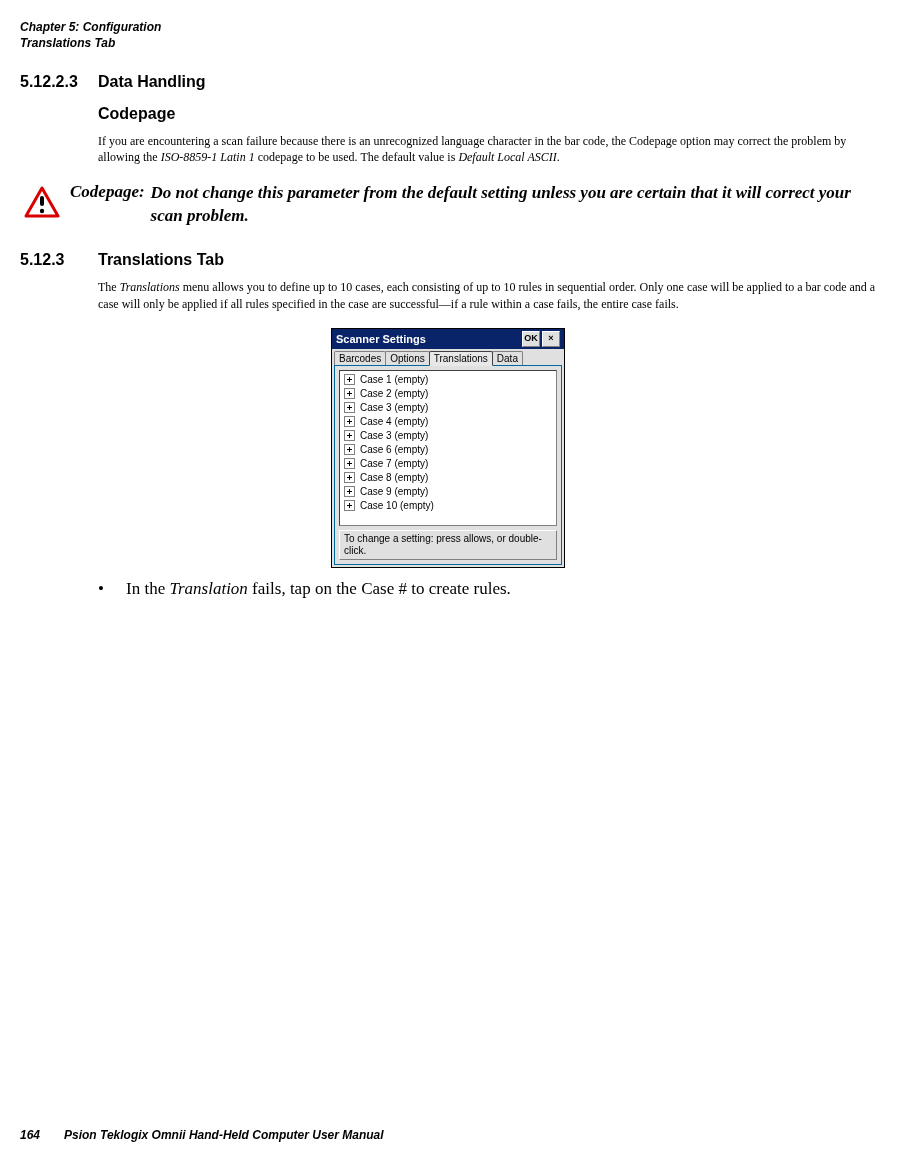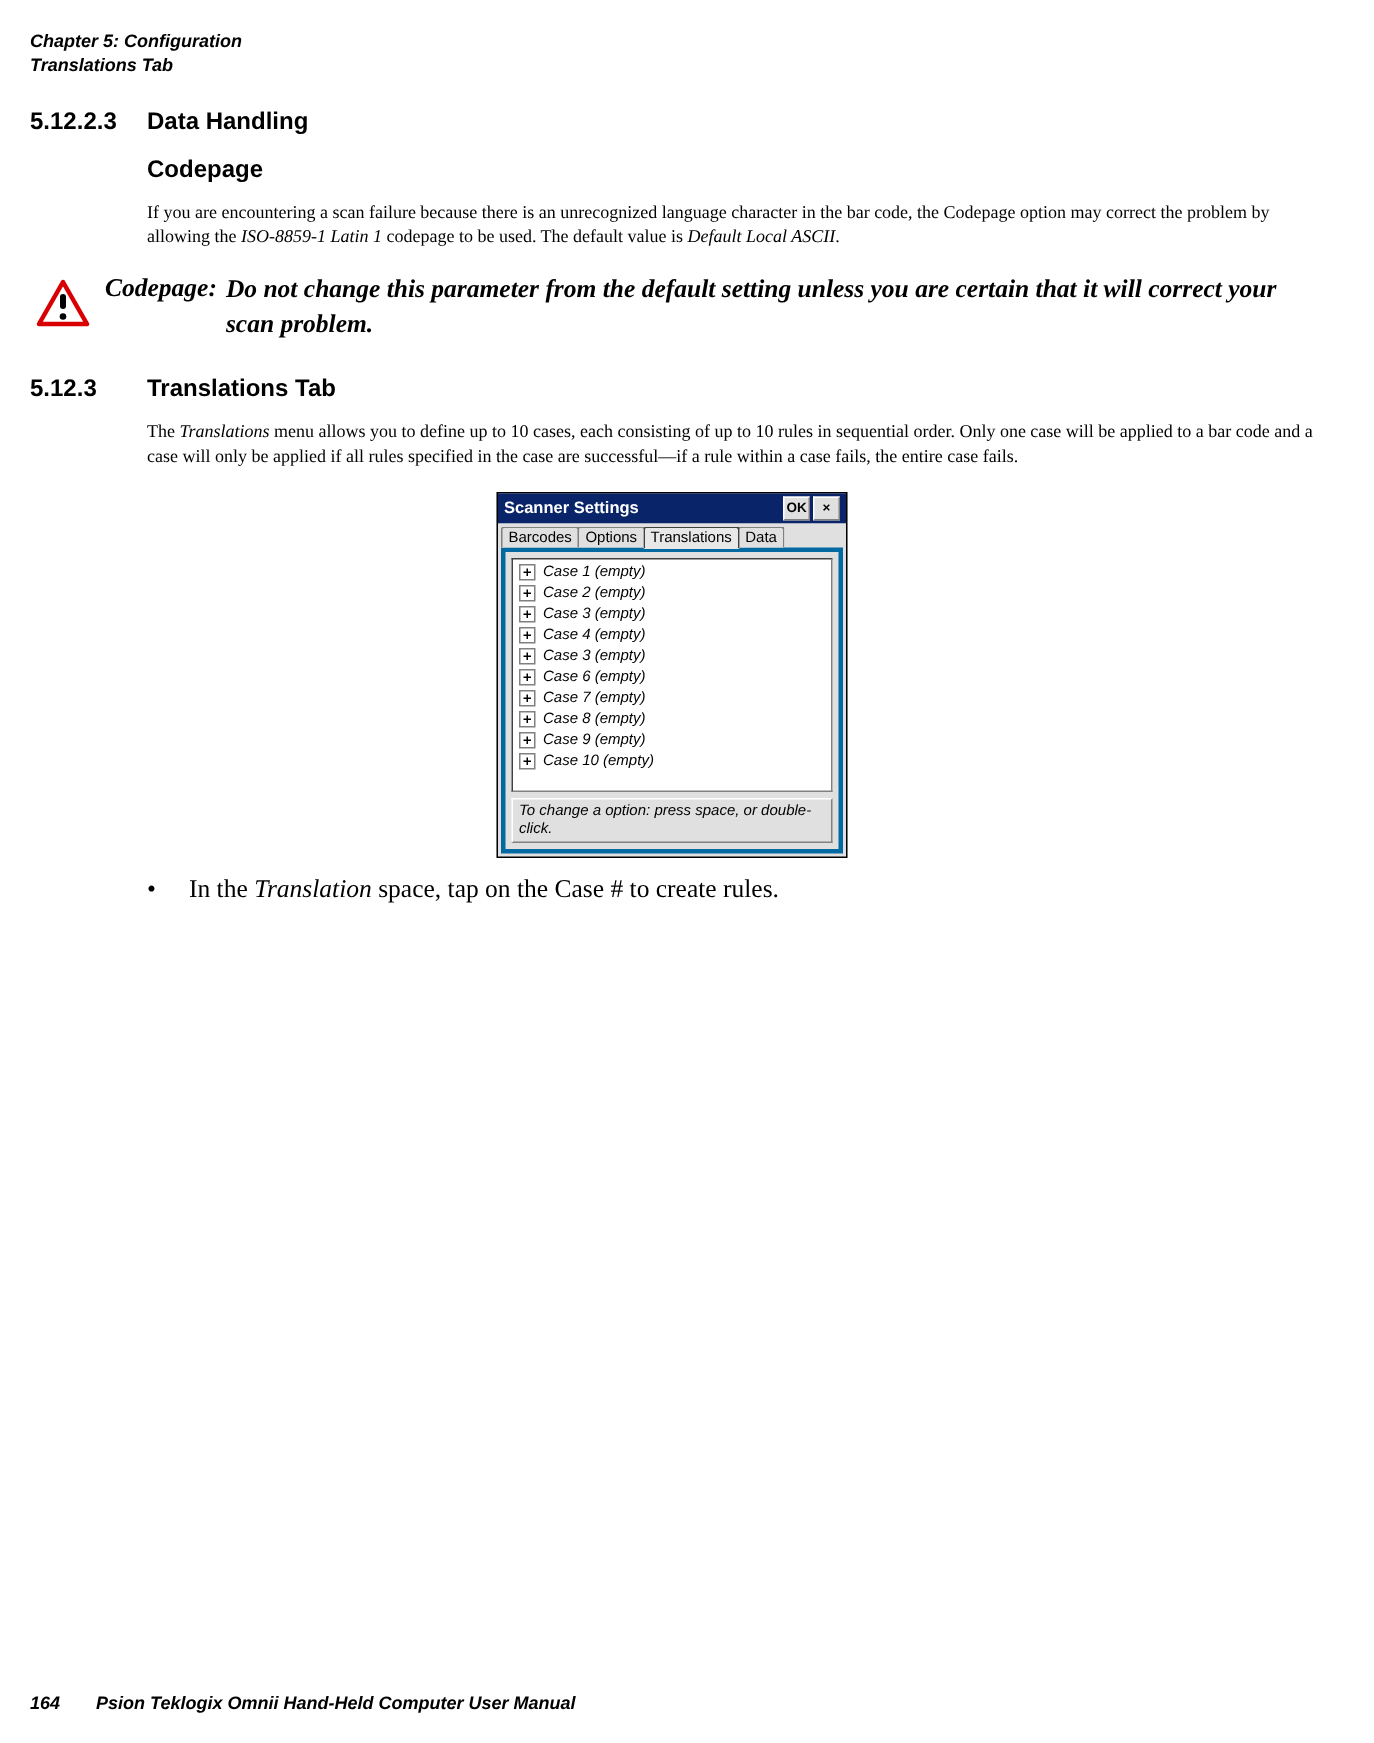--- a/index.html
+++ b/index.html
@@ -162,24 +162,23 @@
   .ss-tab.active {
     background: #e8e8e8;
     border-color:#404040;
     position: relative;
     z-index: 2;
     border-bottom: 1px solid #e8e8e8;
     margin-bottom: -1px;
     font-weight: normal;
   }
   .ss-body {
-    border: 3px solid #0369a1;
+    border: 1px solid #0369a1;
     margin: 0 2px 2px 2px;
     background: #e0e0e0;
-    font-style: italic;
   }
   .ss-tree {
     background: #fff;
     border: 1px solid #808080;
     border-top-color:#404040;
     border-left-color:#404040;
     margin: 4px;
     padding: 2px 2px;
     height: 150px;
     overflow: hidden;
@@ -331,28 +330,28 @@
             </div>
           <div class="ss-tree-item">
               <div class="ss-plus"></div>
               <span class="ss-tree-label">Case 9 (empty)</span>
             </div>
           <div class="ss-tree-item">
               <div class="ss-plus"></div>
               <span class="ss-tree-label">Case 10 (empty)</span>
             </div>
         </div>
-        <div class="ss-hint">To change a option: press space, or double-click.</div>
+        <div class="ss-hint">To change a setting: press allows, or double-click.</div>
       </div>
     </div>
   </div>
 
   <div class="bullet-row">
     <div class="bullet-mark">•</div>
     <div>
-      <span>In the </span><span class="italic">Translation</span><span> space, tap on the </span><span class="bold">Case #</span><span> to create rules.</span>
+      <span>In the </span><span class="italic">Translation</span><span> fails, tap on the </span><span class="bold">Case #</span><span> to create rules.</span>
     </div>
   </div>
 
   <div class="footer">
     <span class="pnum">164</span><span>Psion Teklogix Omnii Hand-Held Computer User Manual</span>
   </div>
 </div>
 
 </body></html>

